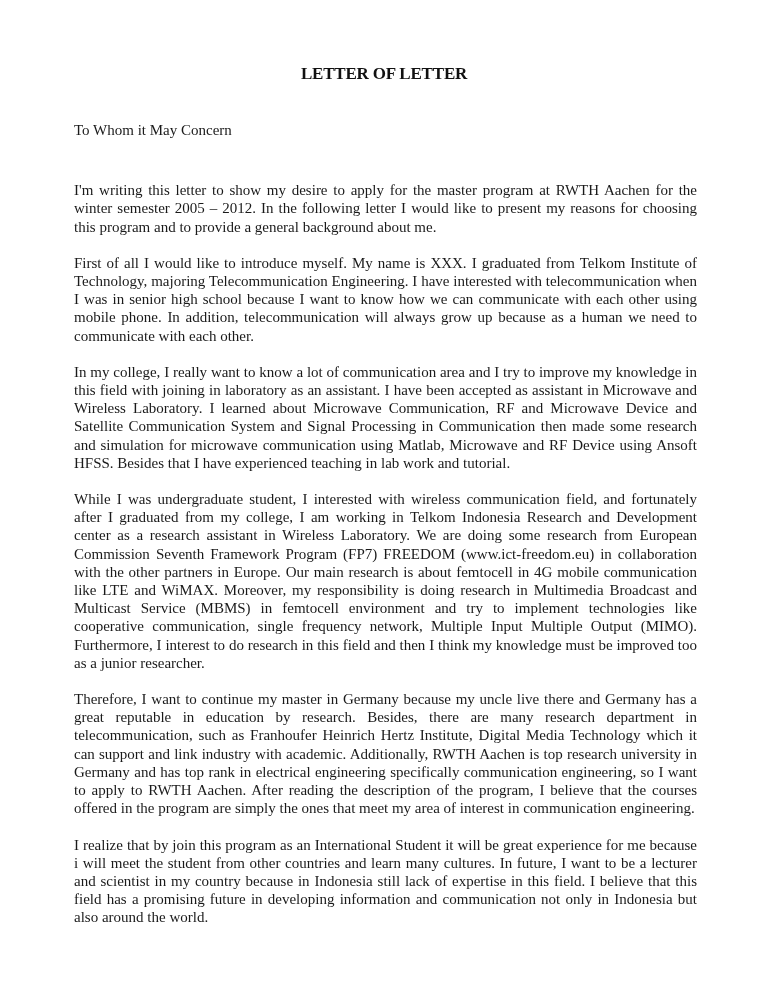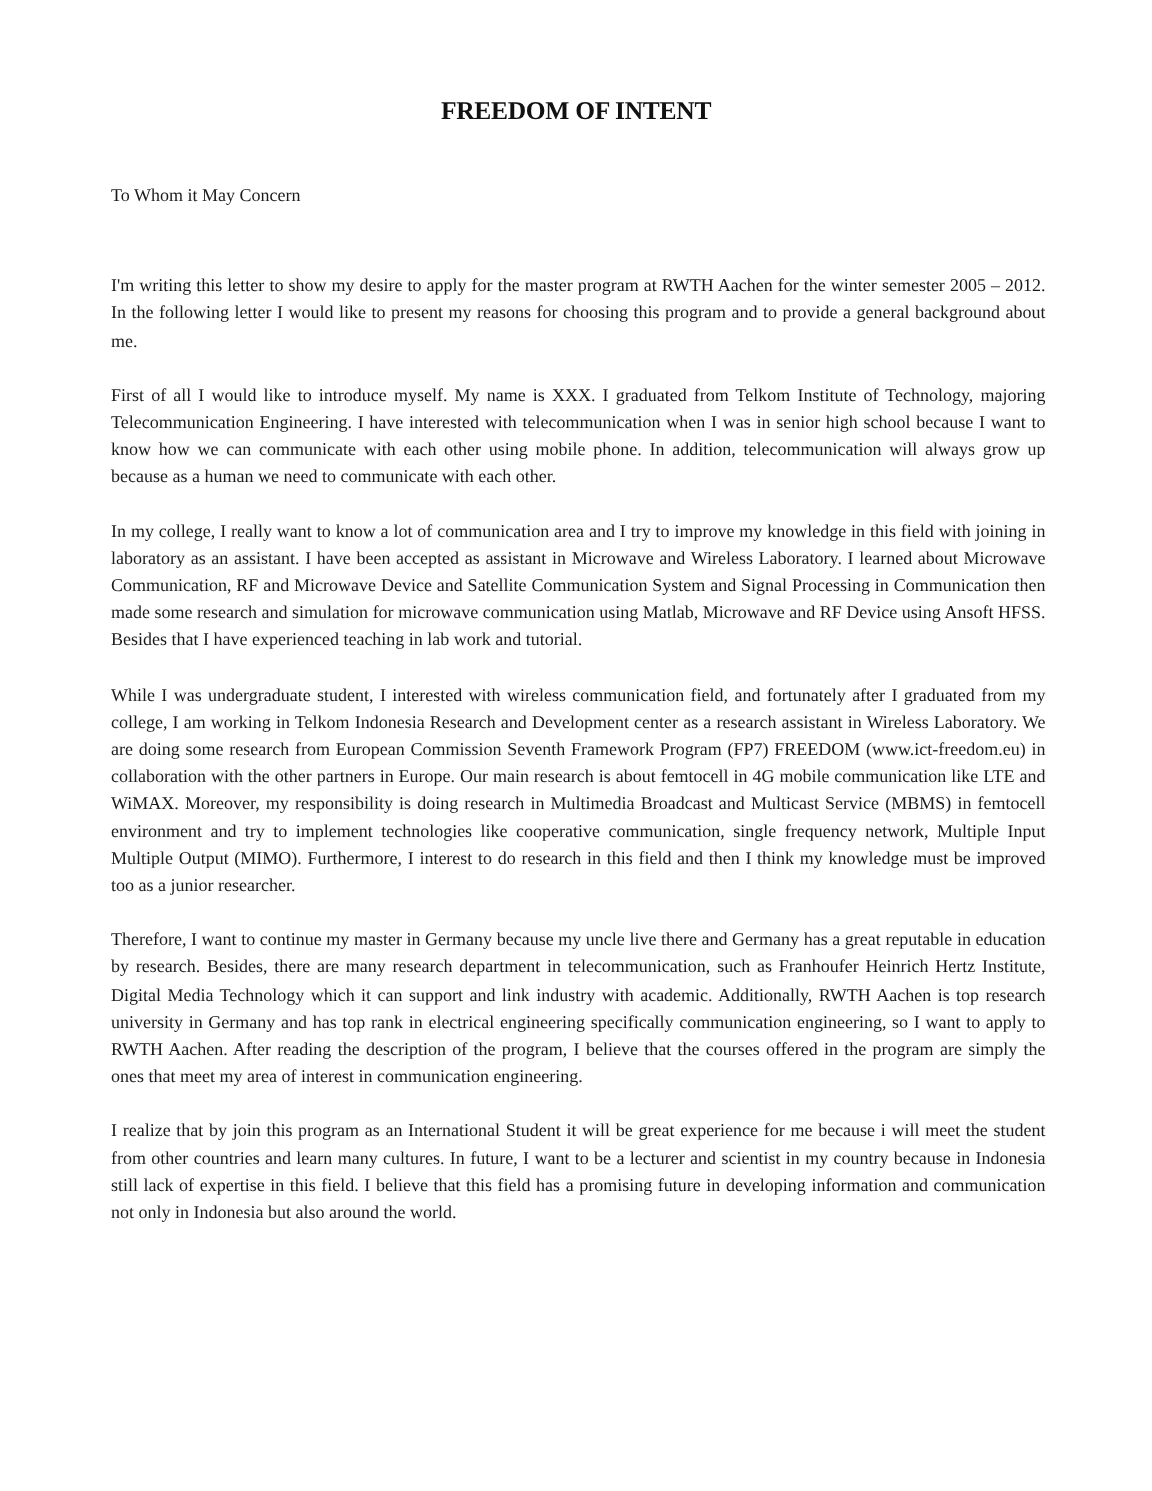--- a/index.html
+++ b/index.html
@@ -9,30 +9,30 @@
     background: #ffffff; color: #1a1a1a;
     font-family: "Liberation Serif", "DejaVu Serif", serif;
   }
   .title {
     position: absolute; top: 64px; left: 0; width: 768px;
     text-align: center; font-weight: bold; font-size: 17px; letter-spacing: -0.2px;
     color: #111;
   }
   .content {
     position: absolute; left: 74px; top: 121px; width: 623px;
-    font-size: 12px; line-height: 18.2px;
+    font-size: 15px; line-height: 18.2px;
   }
   .salutation { margin: 0 0 42px 0; }
   .para { margin: 0 0 18px 0; text-align: justify; }
 </style>
 </head>
 <body>
 
 <div class="page">
-  <div class="title">FREEDOM OF INTENT</div>
+  <div class="title">LETTER OF LETTER</div>
   <div class="content">
     <p class="salutation">To Whom it May Concern</p>
     <p class="para">I'm writing this letter to show my desire to apply for the master program at RWTH Aachen for the winter semester 2005 – 2012. In the following letter I would like to present my reasons for choosing this program and to provide a general background about me.</p>
     <p class="para">First of all I would like to introduce myself. My name is XXX. I graduated from Telkom Institute of Technology, majoring Telecommunication Engineering. I have interested with telecommunication when I was in senior high school because I want to know how we can communicate with each other using mobile phone. In addition, telecommunication will always grow up because as a human we need to communicate with each other.</p>
     <p class="para">In my college, I really want to know a lot of communication area and I try to improve my knowledge in this field with joining in laboratory as an assistant. I have been accepted as assistant in Microwave and Wireless Laboratory. I learned about Microwave Communication, RF and Microwave Device and Satellite Communication System and Signal Processing in Communication then made some research and simulation for microwave communication using Matlab, Microwave and RF Device using Ansoft HFSS. Besides that I have experienced teaching in lab work and tutorial.</p>
     <p class="para">While I was undergraduate student, I interested with wireless communication field, and fortunately after I graduated from my college, I am working in Telkom Indonesia Research and Development center as a research assistant in Wireless Laboratory. We are doing some research from European Commission Seventh Framework Program (FP7) FREEDOM (www.ict-freedom.eu) in collaboration with the other partners in Europe. Our main research is about femtocell in 4G mobile communication like LTE and WiMAX. Moreover, my responsibility is doing research in Multimedia Broadcast and Multicast Service (MBMS) in femtocell environment and try to implement technologies like cooperative communication, single frequency network, Multiple Input Multiple Output (MIMO). Furthermore, I interest to do research in this field and then I think my knowledge must be improved too as a junior researcher.</p>
     <p class="para">Therefore, I want to continue my master in Germany because my uncle live there and Germany has a great reputable in education by research. Besides, there are many research department in telecommunication, such as Franhoufer Heinrich Hertz Institute, Digital Media Technology which it can support and link industry with academic. Additionally, RWTH Aachen is top research university in Germany and has top rank in electrical engineering specifically communication engineering, so I want to apply to RWTH Aachen. After reading the description of the program, I believe that the courses offered in the program are simply the ones that meet my area of interest in communication engineering.</p>
     <p class="para">I realize that by join this program as an International Student it will be great experience for me because i will meet the student from other countries and learn many cultures. In future, I want to be a lecturer and scientist in my country because in Indonesia still lack of expertise in this field. I believe that this field has a promising future in developing information and communication not only in Indonesia but also around the world.</p>
   </div>
 </div>

